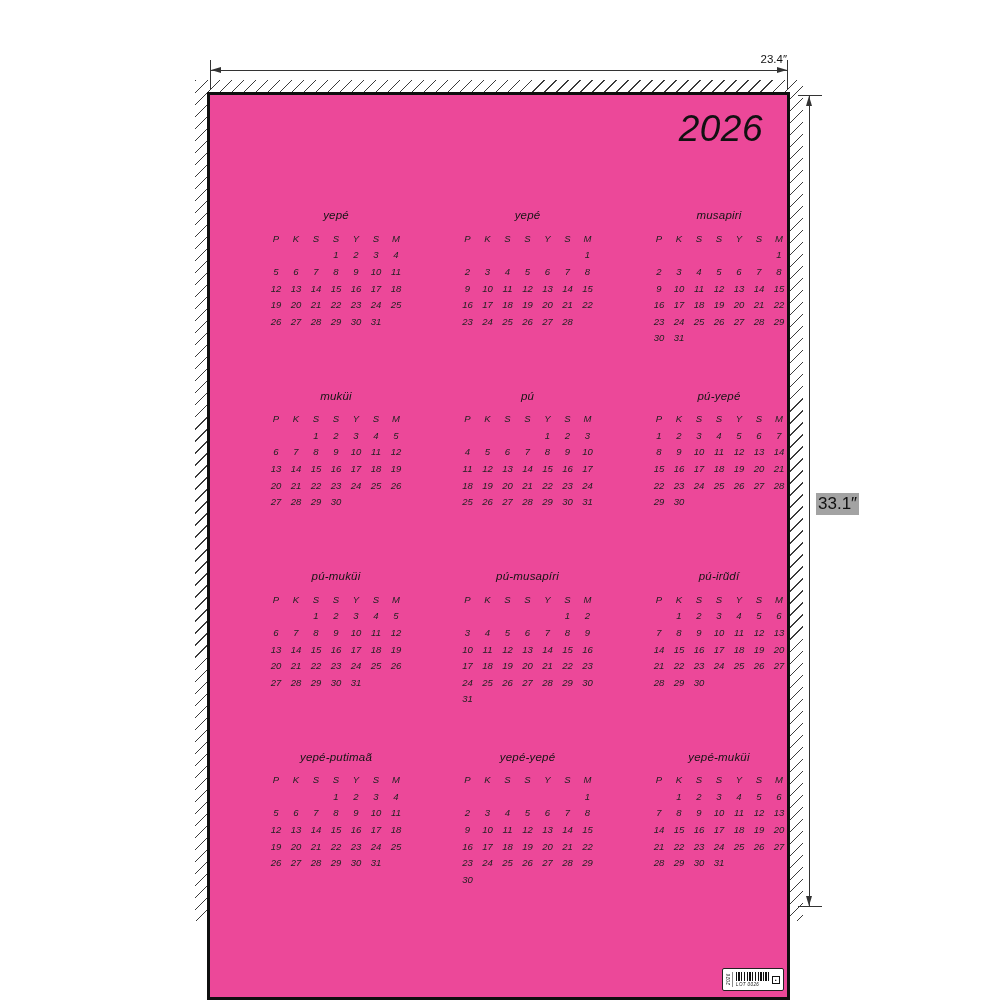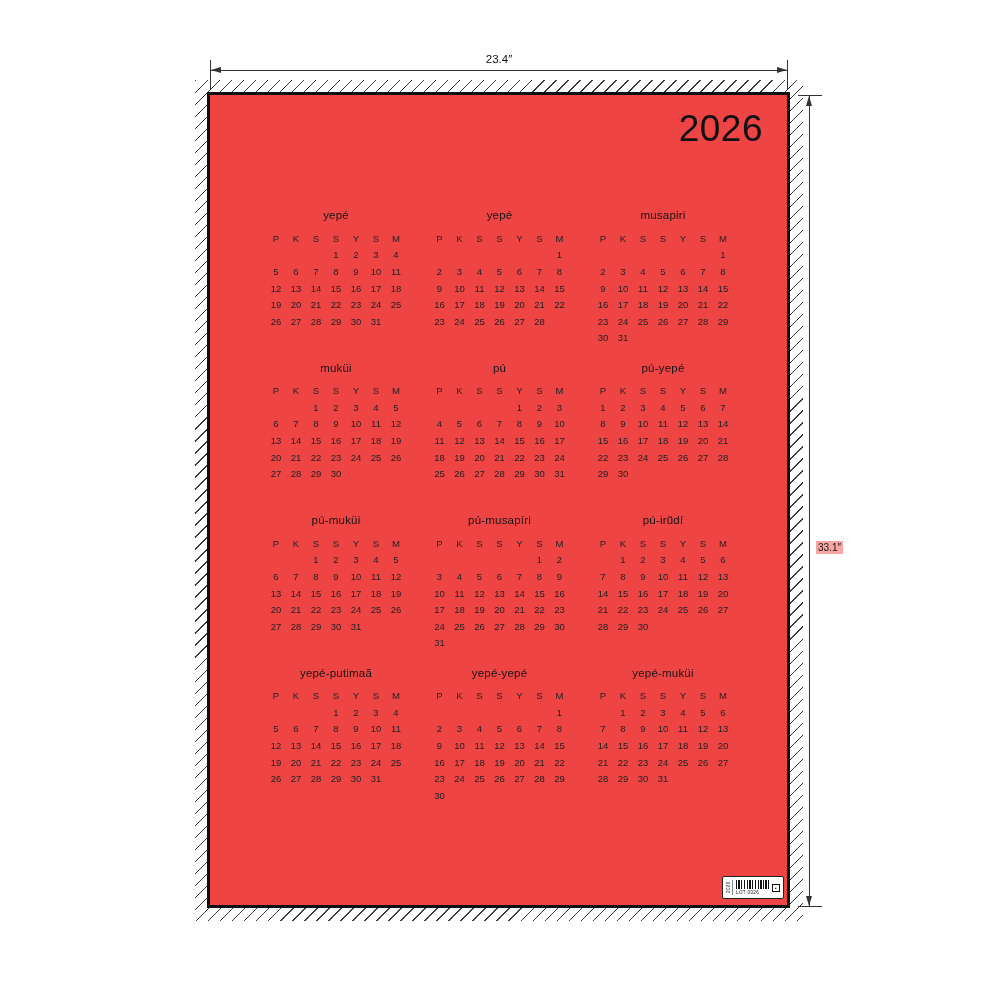--- a/index.html
+++ b/index.html
@@ -7,32 +7,32 @@
   .canvas { position:relative; width:1000px; height:1000px; background:#fff; overflow:hidden; }
 
   
   .hatch {
     position:absolute; left:195px; top:80px; width:608px; height:841px;
     background: repeating-linear-gradient(135deg, #3a3a3a 0px, #3a3a3a 1px, transparent 1px, transparent 8.5px);
   }
 
   
   .poster {
-    position:absolute; left:207px; top:92px; width:583px; height:816px;
-    background:#ef4444; border:3px solid #0f0f0f;
+    position:absolute; left:207px; top:92px; width:583px; height:908px;
+    background:#ec4899; border:3px solid #0f0f0f;font-style:italic;
   }
   .year {
     position:absolute; top:13px; right:24px;
     font-size:37px; font-weight:400; letter-spacing:0.5px; color:#111;
   }
 
   
   .months {
     position:absolute; left:56px; top:114px;
-    display:grid; grid-template-columns:repeat(3, 163.5px); grid-auto-rows:152.5px;
+    display:grid; grid-template-columns:repeat(3, 163.5px); grid-auto-rows:152.5px;gap:28px;
   }
   .month { width:140px; }
   .month-name { text-align:center; font-size:11.5px; color:#151515; margin-bottom:9px; letter-spacing:0.2px; }
   table.month-table { border-collapse:collapse; table-layout:fixed; }
   .month-table th, .month-table td {
     width:20px; height:16.6px; text-align:center; vertical-align:middle;
     font-size:9.5px; font-weight:400; color:#222; padding:0;
   }
 
   
@@ -42,25 +42,25 @@
   .arrow-left  { left:211px; top:67px; border-top:3.5px solid transparent; border-bottom:3.5px solid transparent; border-right:10px solid #333; }
   .arrow-right { left:777px; top:67px; border-top:3.5px solid transparent; border-bottom:3.5px solid transparent; border-left:10px solid #333; }
   .arrow-up    { left:806px; top:96px;  border-left:3.5px solid transparent; border-right:3.5px solid transparent; border-bottom:10px solid #333; }
   .arrow-down  { left:806px; top:896px; border-left:3.5px solid transparent; border-right:3.5px solid transparent; border-top:10px solid #333; }
   .ext { position:absolute; background:#333; }
   .ext-left  { left:210px; top:60px; width:1px; height:30px; }
   .ext-right { left:787px; top:60px; width:1px; height:30px; }
   .ext-top    { left:798px; top:95px;  width:24px; height:1px; }
   .ext-bottom { left:798px; top:906px; width:24px; height:1px; }
   .dim-label-top {
-    position:absolute; left:211px; top:53px; width:576px; text-align:center;
+    position:absolute; left:211px; top:53px; width:576px; text-align:right;
     font-size:11.5px; color:#111;
   }
   .dim-label-right {
-    position:absolute; left:816px; top:493px; font-size:10px; color:#111; background:#fca5a5; padding:1px 2px;margin-top:48px;
+    position:absolute; left:816px; top:493px; font-size:17px; color:#111; background:#a3a3a3; padding:1px 2px;
   }
 
   
   .product-label {
     position:absolute; right:3px; bottom:6px; width:62px; height:23px;
     border:1px solid #222; border-radius:2px; background:#fff;
     display:flex; align-items:center; padding:2px 3px; gap:3px;
   }
   .label-side {
     writing-mode:vertical-rl; transform:rotate(180deg);

